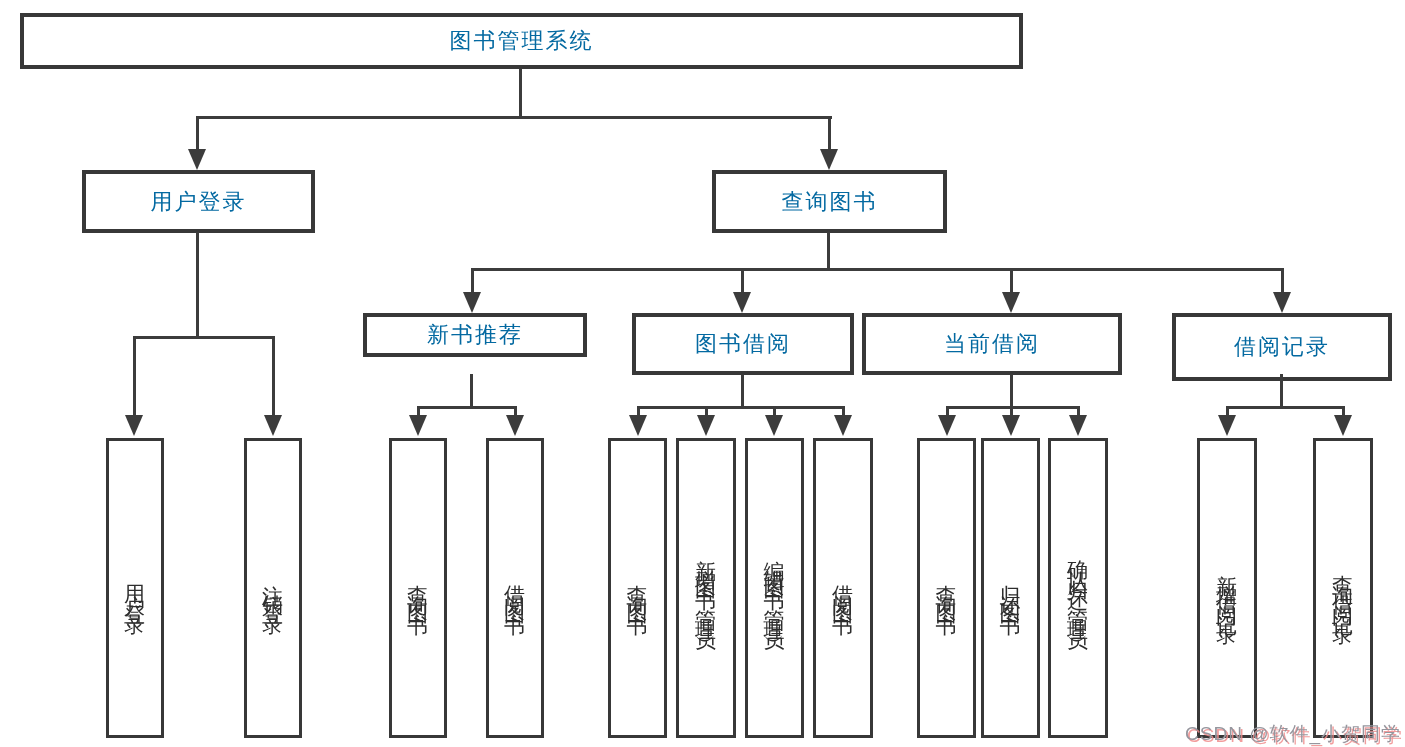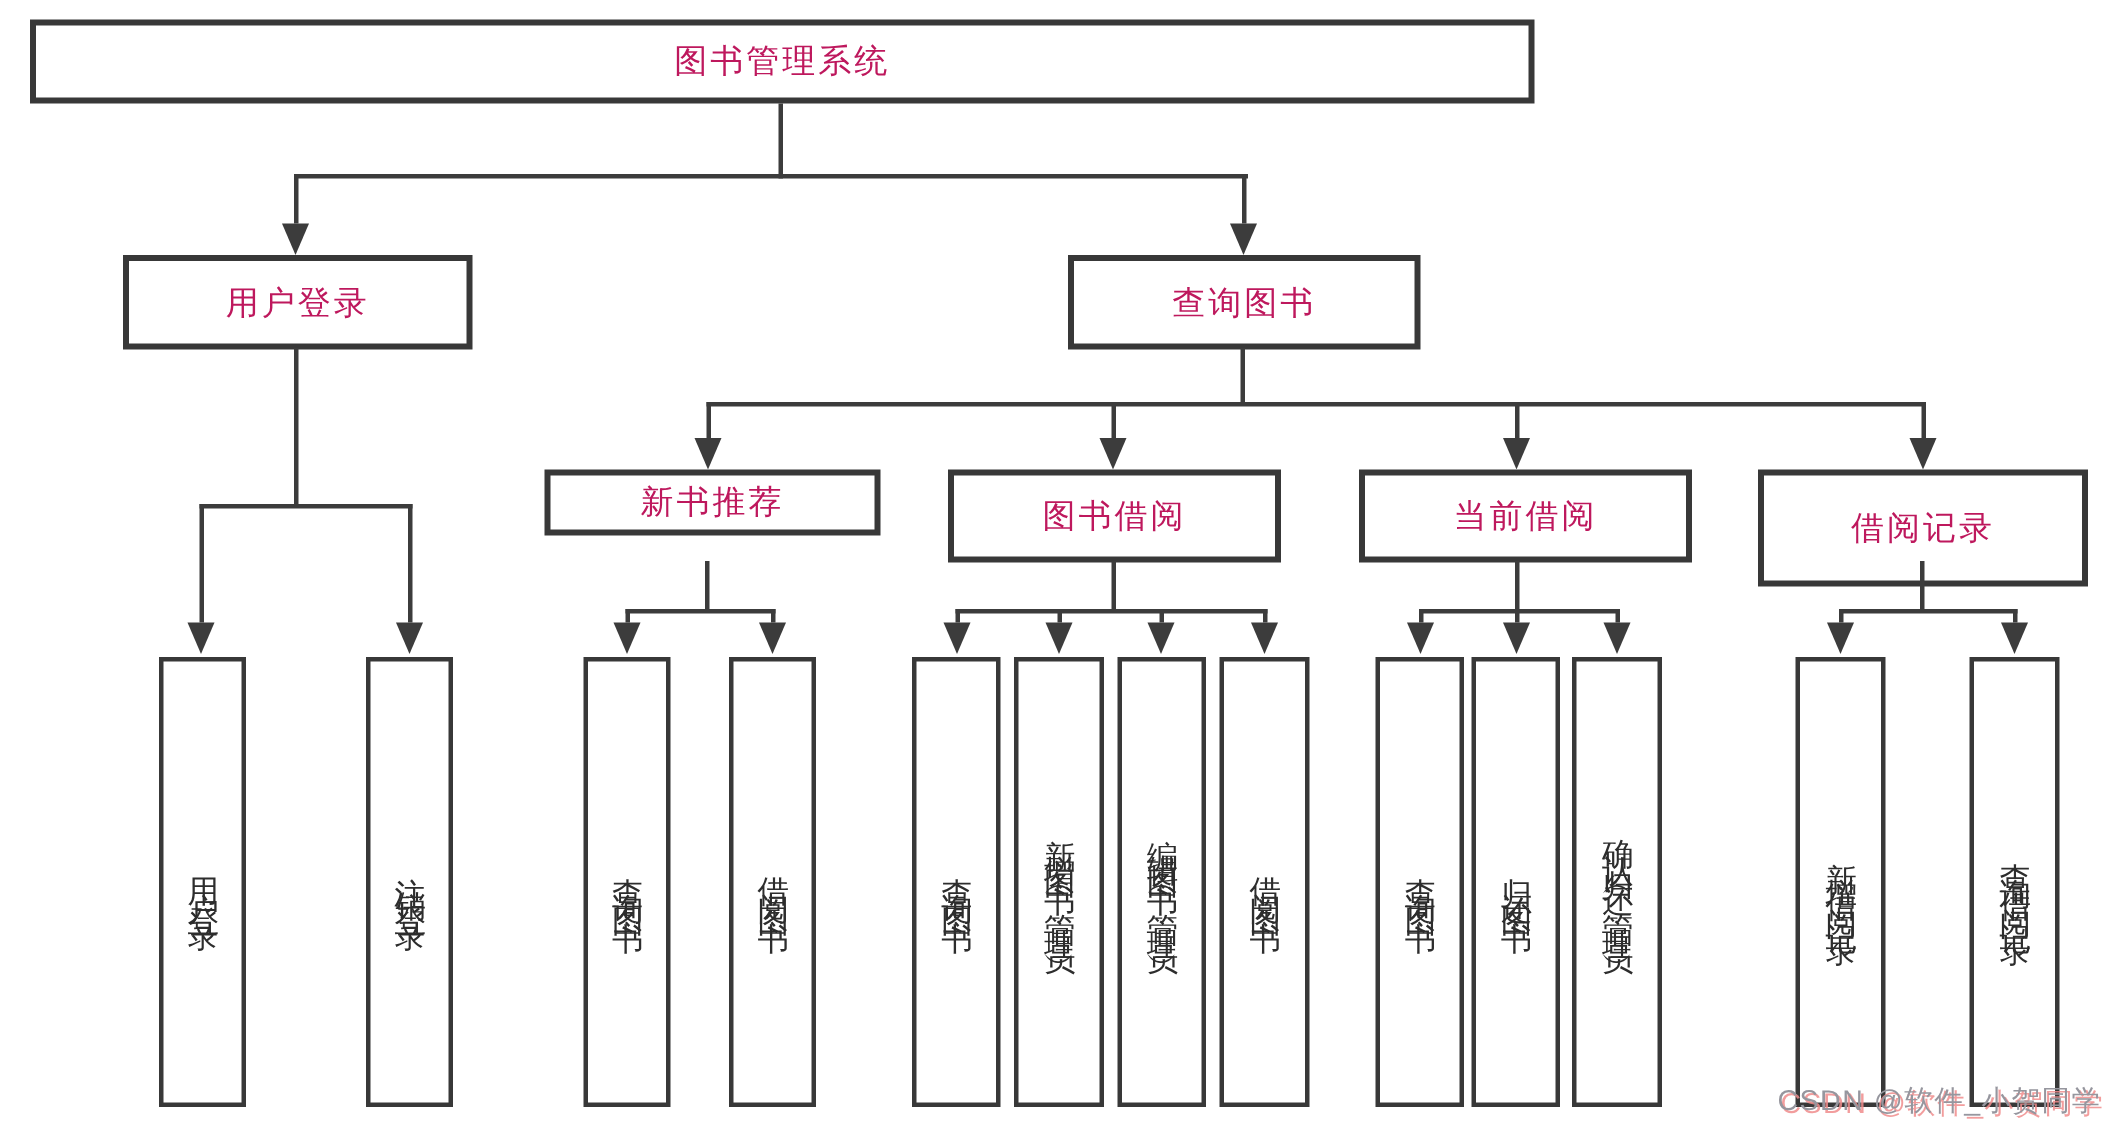--- a/index.html
+++ b/index.html
@@ -10,21 +10,21 @@
     font-family:"Liberation Sans","DejaVu Sans",sans-serif;
     overflow:hidden;
   }
   
   .node{
     position:absolute;
     box-sizing:border-box;
     background:#ffffff;
     border:4px solid #383838;
     display:flex;align-items:center;justify-content:center;
-    color:#be185d;
+    color:#0369a1;
     font-size:22px;
     letter-spacing:2px;
     white-space:nowrap;
   }
   .leaf{
     position:absolute;
     box-sizing:border-box;
     background:#ffffff;
     border:3px solid #383838;
     top:438px;height:300px;
@@ -93,24 +93,24 @@
   <div class="arrow" style="left:741px;top:268px;height:24px"></div>
   <div class="arrow" style="left:1010px;top:268px;height:24px"></div>
   <div class="arrow" style="left:1281px;top:268px;height:24px"></div>
 
   <div class="node" style="left:363px;top:313px;width:224px;height:44px">
     <span>新书推荐</span>
   </div>
   <div class="node" style="left:632px;top:313px;width:222px;height:62px">
     <span>图书借阅</span>
   </div>
-  <div class="node" style="left:906px;top:313px;width:222px;height:62px">
+  <div class="node" style="left:862px;top:313px;width:260px;height:62px">
     <span>当前借阅</span>
   </div>
-  <div class="node" style="left:1172px;top:313px;width:220px;height:78px">
+  <div class="node" style="left:1172px;top:313px;width:220px;height:68px">
     <span>借阅记录</span>
   </div>
 
   <div class="vl" style="left:470px;top:374px;height:34px"></div>
   <div class="hl" style="left:417px;top:406px;width:100px"></div>
   <div class="arrow" style="left:417px;top:406px;height:9px"></div>
   <div class="arrow" style="left:514px;top:406px;height:9px"></div>
 
   <div class="vl" style="left:741px;top:374px;height:34px"></div>
   <div class="hl" style="left:637px;top:406px;width:208px"></div>

